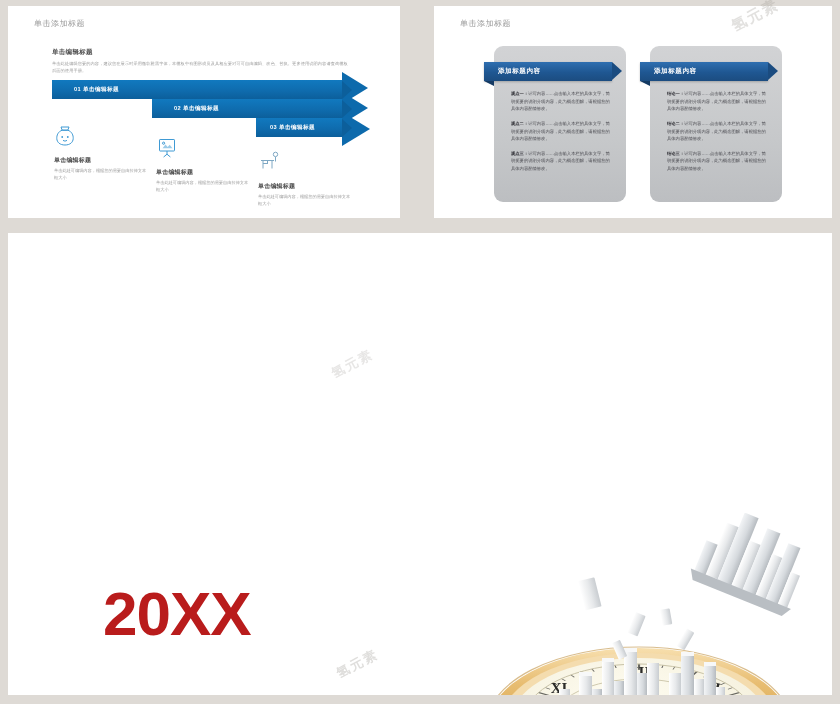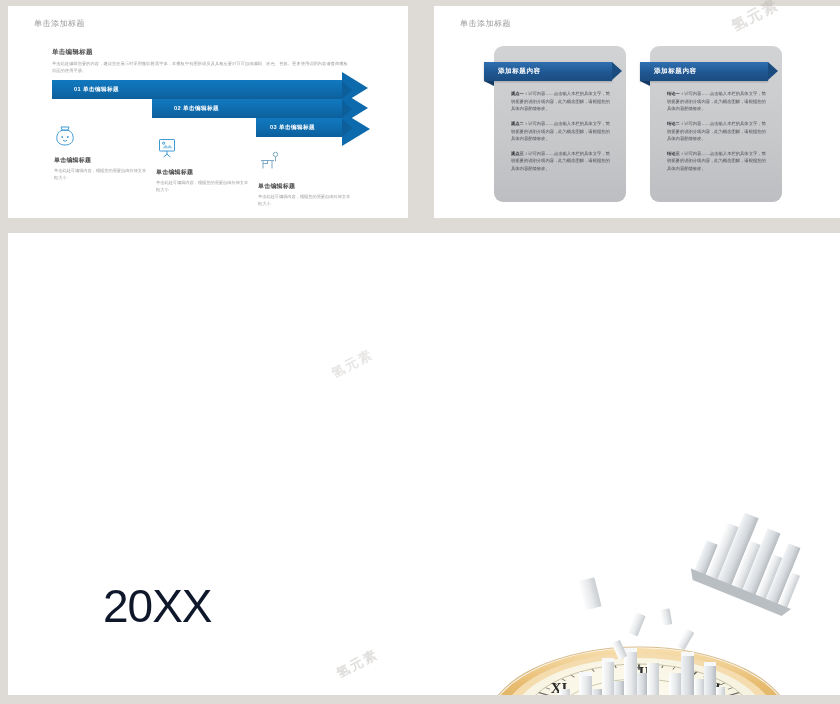--- a/index.html
+++ b/index.html
@@ -6,21 +6,21 @@
   body{
     width:840px;height:704px;
     background:#dedad5;
     font-family:"Liberation Sans","DejaVu Sans",sans-serif;
     overflow:hidden;
     position:relative;
   }
   .stage{position:absolute;inset:0;}
 
   
-  .slide{position:absolute;background:#ffffff;overflow:hidden;padding-left:8px;}
+  .slide{position:absolute;background:#ffffff;overflow:hidden;}
 
   
   #slide-left{left:8px;top:6px;width:392px;height:212px;}
   #slide-right{left:434px;top:6px;width:398px;height:212px;}
   #slide-main{left:8px;top:233px;width:824px;height:462px;}
 
   .slide-heading{
     position:absolute;
     font-size:8px;color:#9a9a9a;letter-spacing:.5px;
     font-weight:400;
@@ -101,21 +101,21 @@
   .gcard .ctext{
     position:absolute;left:17px;top:44px;width:101px;
     font-size:4.3px;color:#4c4c52;line-height:1.78;
   }
   .gcard .ctext p{margin:0 0 7px 0;}
   .gcard .ctext b{color:#2a2a30;}
 
   
   #slide-main .year{
     position:absolute;left:95px;top:350px;
-    font-size:46px;font-weight:normal;color:#0f172a;
+    font-size:62px;font-weight:bold;color:#b91c1c;
     letter-spacing:-1px;line-height:1;
   }
   #slide-main .cn-title{
     position:absolute;left:95px;top:432px;
     font-size:31px;font-weight:bold;color:#3c3c3c;
     letter-spacing:1px;line-height:1;margin-top:32px;
   }
 
   .art{position:absolute;left:455px;top:280px;width:370px;height:390px;}
 

